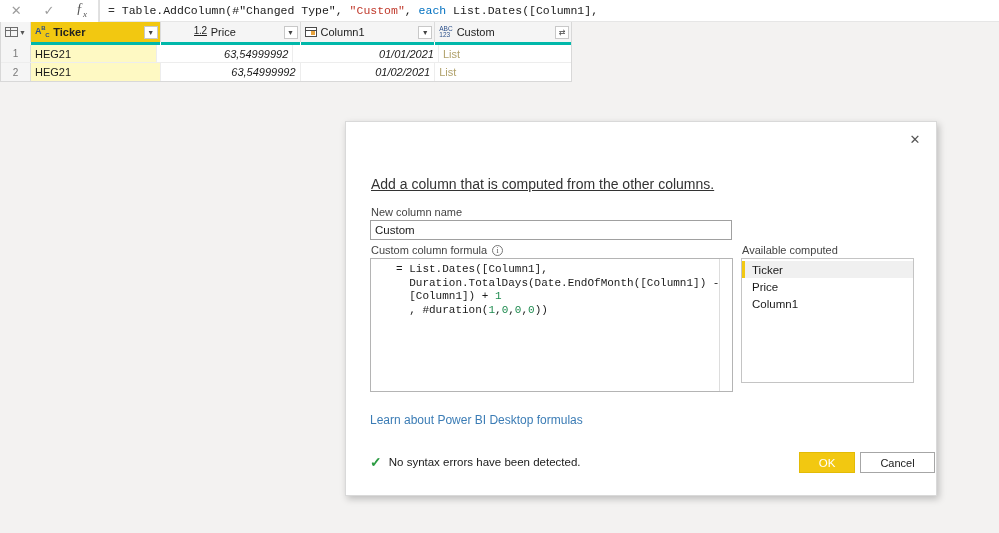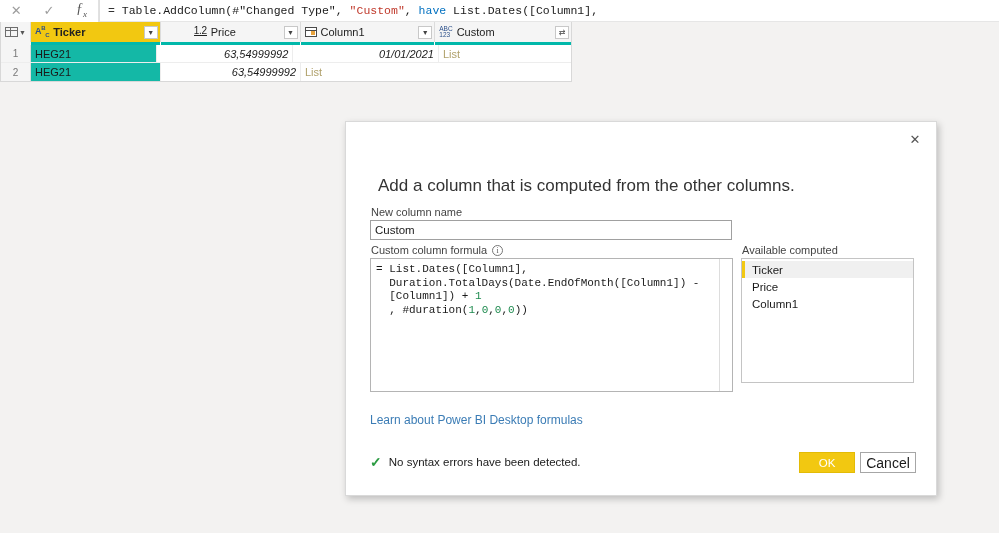--- a/index.html
+++ b/index.html
@@ -145,21 +145,21 @@
     border-right: 1px solid #dcdcdc;
     font-size: 10px;
   }
   .cell {
     display: flex; align-items: center;
     padding: 0 4px;
     border-right: 1px solid #ededed;
     overflow: hidden; white-space: nowrap;
     color: #1a1a1a;
   }
-  .cell.shaded { background: #14b8a6; }
+  .cell.shaded { background: #fef9c3; }
   .cell.num    { justify-content: flex-end; font-style: italic; }
   .cell.date   { justify-content: flex-end; font-style: italic; }
   .cell.link   { color: #b0a16b; }
 
   
   #dialog {
     position: absolute; left: 345px; top: 121px;
     width: 592px; height: 375px;
     background: #ffffff;
     border: 1px solid #d9d9d9;
@@ -170,22 +170,22 @@
     width: 26px; height: 22px;
     display: flex; align-items: center; justify-content: center;
     color: #555; font-size: 13px; cursor: pointer;
   }
   #dialog-title {
     position: absolute; left: 25px; top: 18px;
     font-size: 21px; font-weight: normal; color: #333;
     letter-spacing: 0.1px;
   }
   #dialog-subtitle {
-    position: absolute; left: 32px; top: 54px;
-    font-size: 17px; color: #333;
+    position: absolute; left: 25px; top: 54px;
+    font-size: 14px; color: #333; text-decoration: underline;
   }
   #lbl-newcol {
     position: absolute; left: 25px; top: 84px;
     font-size: 11px; color: #444;
   }
   #input-newcol {
     position: absolute; left: 24px; top: 98px;
     width: 362px; height: 20px;
     border: 1px solid #a0a0a0;
     font-size: 11.5px; color: #1a1a1a;
@@ -211,20 +211,21 @@
     border: 1px solid #b4b4b4;
     background: #fff;
     display: flex;
   }
   #formula-code {
     flex: 1; padding: 4px 5px;
     font-family: "Liberation Mono", monospace;
     font-size: 11px; line-height: 13.5px;
     white-space: pre; color: #1a1a1a;
     overflow: hidden;
+    margin-left: 20px;
   }
   #formula-scrollbar {
     width: 13px; border-left: 1px solid #ddd;
     background: #fff;
   }
   .tok-num { color: #1d8a4e; }
 
   #lbl-available {
     position: absolute; left: 396px; top: 122px;
     font-size: 11px; color: #444;
@@ -270,38 +271,38 @@
   #ok-button {
     position: absolute; left: 453px; top: 330px;
     width: 56px; height: 21px;
     background: #f2c811; border: 1px solid #e3bb06;
     color: #ffffff; font-size: 11.5px;
     display: flex; align-items: center; justify-content: center;
     cursor: pointer; font-family: "Liberation Sans", sans-serif;
   }
   #cancel-button {
     position: absolute; left: 514px; top: 330px;
-    width: 56px; height: 21px;
+    width: 75px; height: 21px;
     background: #ffffff; border: 1px solid #a6a6a6;
-    color: #1a1a1a; font-size: 14px;
+    color: #1a1a1a; font-size: 11px;
     display: flex; align-items: center; justify-content: center;
     cursor: pointer; font-family: "Liberation Sans", sans-serif;
   }
 </style>
 </head>
 <body>
 
 <div id="formula-bar">
   <div id="formula-bar-icons">
     <span class="fbar-icon">✕</span>
     <span class="fbar-icon">✓</span>
     <span class="fbar-icon fx">ƒ<sub style="font-size:9px;">x</sub></span>
   </div>
   <div id="formula-text">
-    <span class="tok-op">= </span><span class="tok-plain">Table.AddColumn(#</span><span class="tok-plain">"Changed Type"</span><span class="tok-plain">, </span><span class="tok-str">"Custom"</span><span class="tok-plain">, </span><span class="tok-kw">have</span><span class="tok-plain"> List.Dates([Column1],</span>
+    <span class="tok-op">= </span><span class="tok-plain">Table.AddColumn(#</span><span class="tok-plain">"Changed Type"</span><span class="tok-plain">, </span><span class="tok-str">"Custom"</span><span class="tok-plain">, </span><span class="tok-kw">each</span><span class="tok-plain"> List.Dates([Column1],</span>
   </div>
 </div>
 
 <div id="data-grid">
 
   <div id="grid-header">
     <div class="gutter-head">
       <span class="grid-table-icon"></span>
         <span class="caret-sm">▼</span>
     </div>
@@ -344,20 +345,21 @@
     <div class="cell shaded" style="width:130px;">HEG21</div>
     <div class="cell num" style="width:140px;">63,54999992</div>
     <div class="cell date" style="width:150px;">01/01/2021</div>
     <div class="cell link" style="width:136px;border-right:none;">List</div>
   </div>
 
   <div class="grid-row" style="border-bottom:none;">
     <div class="row-num">2</div>
     <div class="cell shaded" style="width:130px;">HEG21</div>
     <div class="cell num" style="width:140px;">63,54999992</div>
+    <div class="cell date" style="width:135px;">01/02/2021</div>
     <div class="cell link" style="width:136px;border-right:none;">List</div>
   </div>
 
 </div>
 
 <div id="dialog">
 
   <div id="dialog-close">✕</div>
 
   <div id="dialog-subtitle">Add a column that is computed from the other columns.</div>

